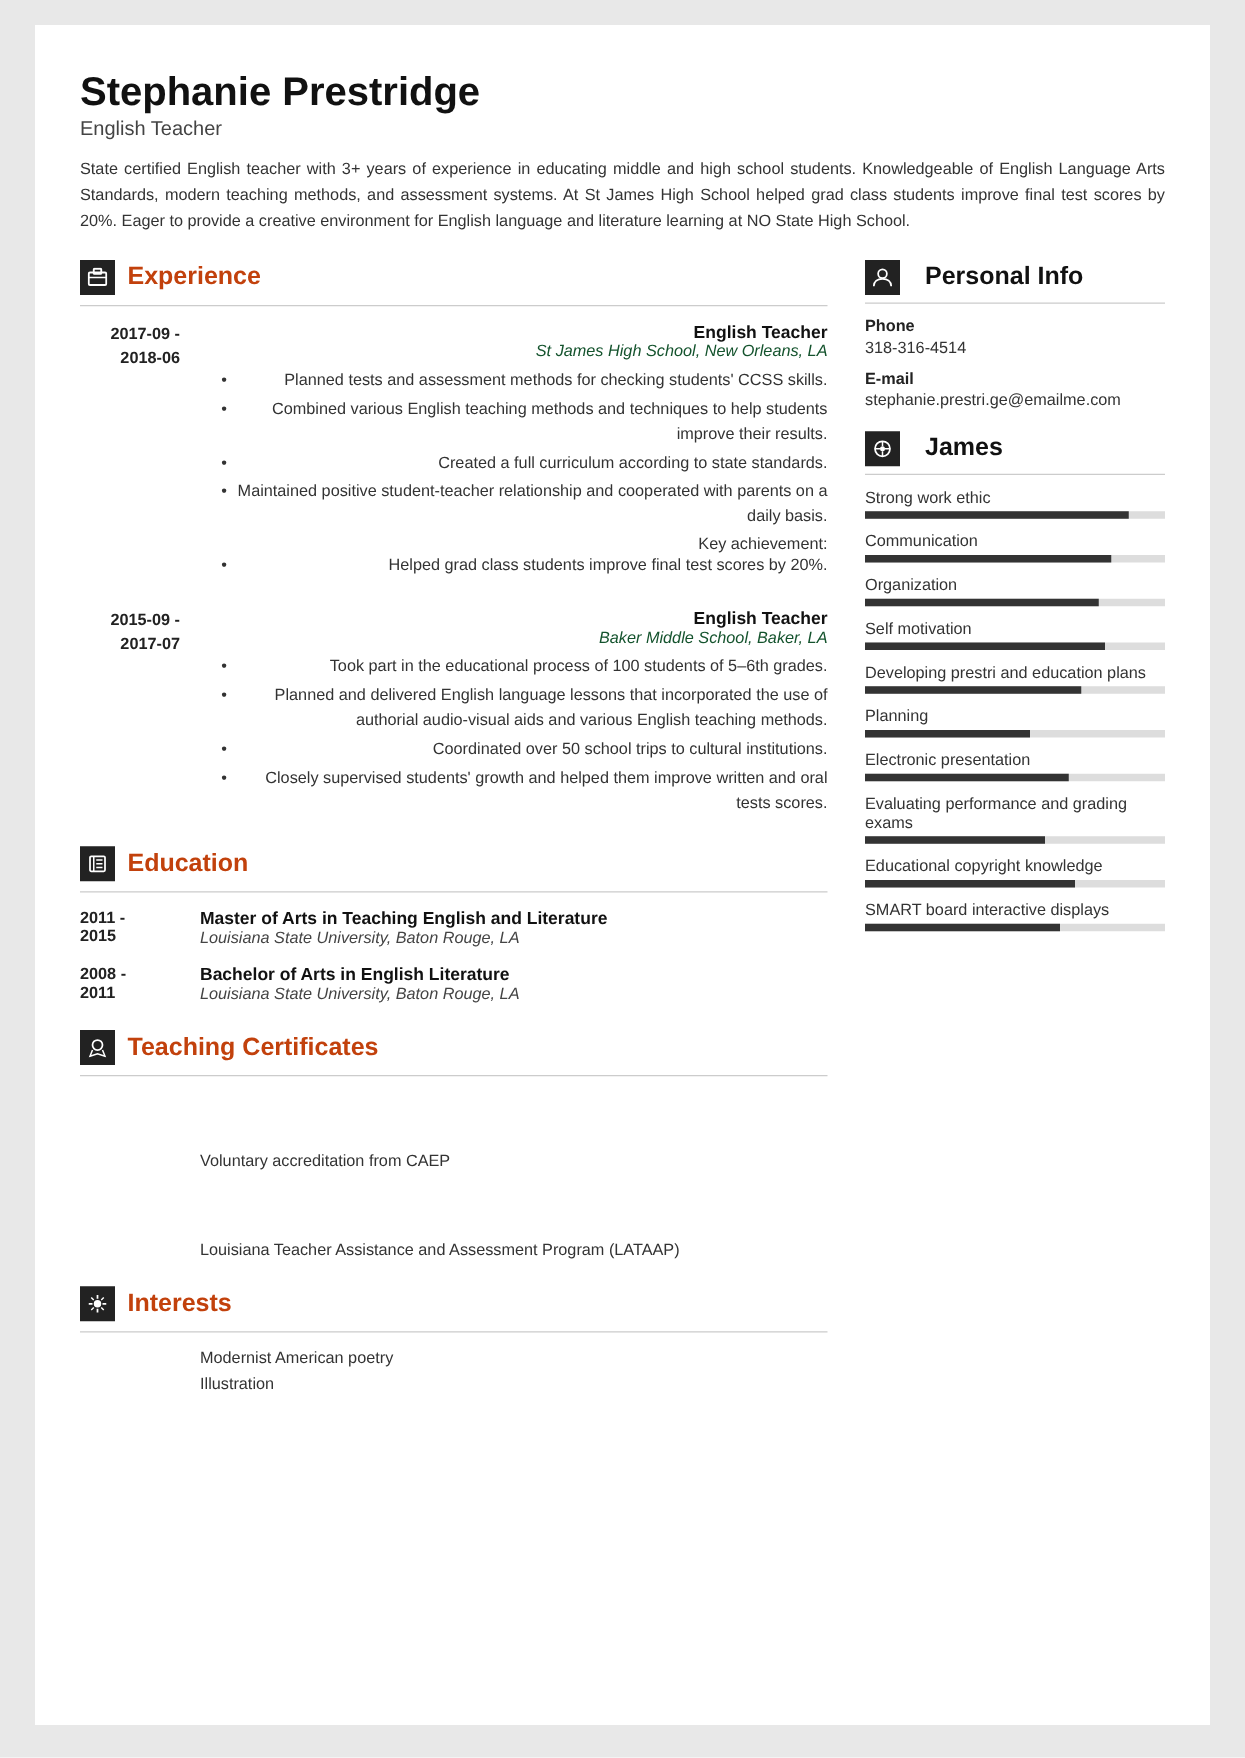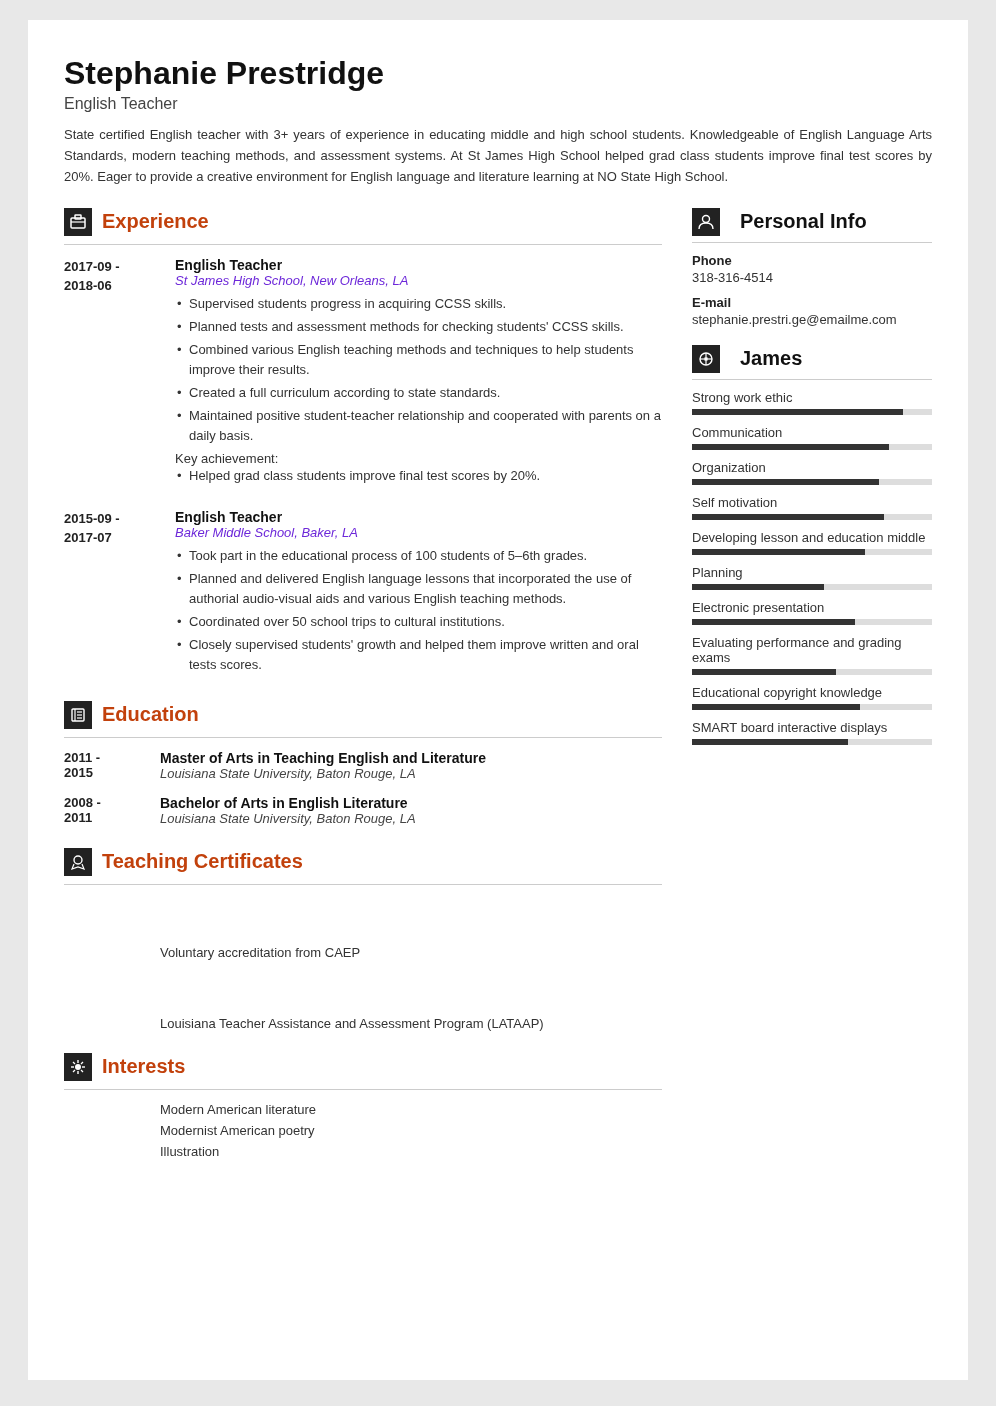--- a/index.html
+++ b/index.html
@@ -79,41 +79,42 @@
     }
     .section-divider {
       border: none;
       border-top: 1.5px solid #ccc;
       margin-bottom: 12px;
     }
     .exp-item {
       display: flex;
       gap: 31px;
       margin-bottom: 20px;
+      text-align: right;
     }
     .exp-dates {
       width: 80px;
       flex-shrink: 0;
       font-size: 13px;
       font-weight: 700;
       color: #222;
       line-height: 1.5;
     }
     .exp-details {
       flex: 1;
     }
     .exp-job-title {
       font-size: 14px;
       font-weight: 700;
       color: #111;
     }
     .exp-company {
       font-style: italic;
       font-size: 13px;
-      color: #6d28d9;
+      color: #14532d;
       margin-bottom: 6px;
     }
     .exp-bullets {
       list-style: none;
       padding: 0;
     }
     .exp-bullets li {
       font-size: 13px;
       color: #333;
       line-height: 1.55;
@@ -274,21 +275,20 @@
 
         <div class="exp-item">
           <div class="exp-dates">
             <span>2017-09 -</span><br>
             <span>2018-06</span>
           </div>
           <div class="exp-details">
             <div class="exp-job-title">English Teacher</div>
             <div class="exp-company">St James High School, New Orleans, LA</div>
             <ul class="exp-bullets">
-              <li>Supervised students progress in acquiring CCSS skills.</li>
               <li>Planned tests and assessment methods for checking students' CCSS skills.</li>
               <li>Combined various English teaching methods and techniques to help students improve their results.</li>
               <li>Created a full curriculum according to state standards.</li>
               <li>Maintained positive student-teacher relationship and cooperated with parents on a daily basis.</li>
             </ul>
             <div class="key-achievement">
               <span>Key achievement:</span>
             </div>
             <ul class="exp-bullets">
               <li>Helped grad class students improve final test scores by 20%.</li>
@@ -388,24 +388,20 @@
               <line x1="13" y1="3" x2="11" y2="5" stroke="white" stroke-width="1.2"></line>
               <line x1="3" y1="13" x2="5" y2="11" stroke="white" stroke-width="1.2"></line>
             </svg>
           </div>
           <div class="section-title">Interests</div>
         </div>
         <hr class="section-divider">
 
         <div class="interest-item">
           <div class="interest-spacer"></div>
-          <div class="interest-text">Modern American literature</div>
-        </div>
-        <div class="interest-item">
-          <div class="interest-spacer"></div>
           <div class="interest-text">Modernist American poetry</div>
         </div>
         <div class="interest-item">
           <div class="interest-spacer"></div>
           <div class="interest-text">Illustration</div>
         </div>
       </div>
 
     </div>
 
@@ -463,21 +459,21 @@
         <div class="skill-bar-fill" style="width:78%"></div>
       </div>
     </div>
             <div class="skill-item">
       <div class="skill-name">Self motivation</div>
       <div class="skill-bar-bg">
         <div class="skill-bar-fill" style="width:80%"></div>
       </div>
     </div>
             <div class="skill-item">
-      <div class="skill-name">Developing lesson and education middle</div>
+      <div class="skill-name">Developing prestri and education plans</div>
       <div class="skill-bar-bg">
         <div class="skill-bar-fill" style="width:72%"></div>
       </div>
     </div>
             <div class="skill-item">
       <div class="skill-name">Planning</div>
       <div class="skill-bar-bg">
         <div class="skill-bar-fill" style="width:55%"></div>
       </div>
     </div>

